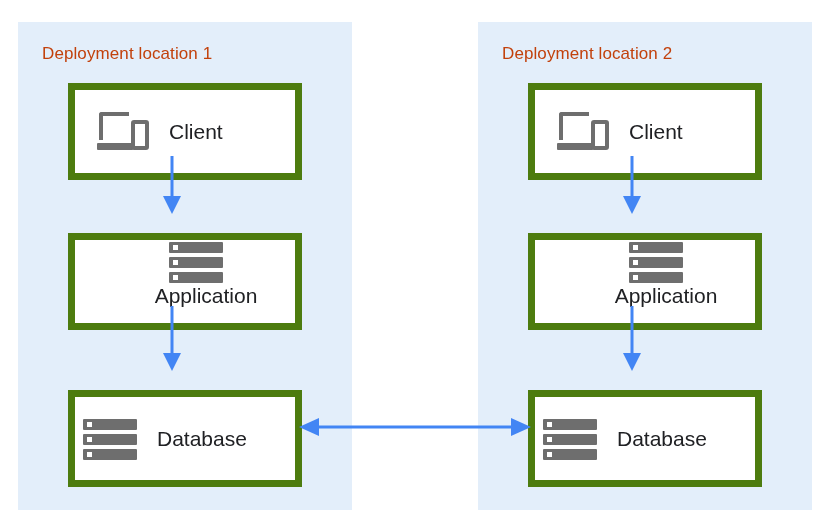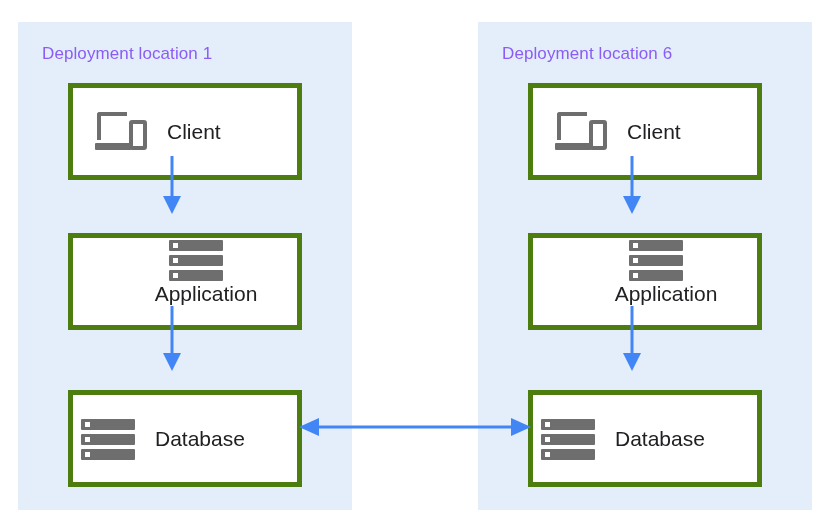--- a/index.html
+++ b/index.html
@@ -31,33 +31,33 @@
   }
   #zone-1 { left: 18px; }
   #zone-2 { left: 478px; }
 
   .zone-title {
     position: absolute;
     top: 22px;
     left: 24px;
     font-size: 17px;
     line-height: 20px;
-    color: #8b5cf6;
+    color: #c2410c;
     white-space: nowrap;
     letter-spacing: 0.1px;
   }
 
   
   .node {
     position: absolute;
     left: 50px;
     width: 234px;
     height: 97px;
     background: #ffffff;
-    border: 5px solid #4d7c0f;
+    border: 7px solid #4d7c0f;
     box-sizing: border-box;
     display: flex;
     align-items: center;
     padding-left: 22px;
   }
   .node-client { top: 61px; }
   .node-app    { top: 211px; flex-direction: column; }
   .node-db     { top: 368px; padding-left: 8px; }
 
   .node-label {
@@ -172,21 +172,21 @@
       <div class="node-icon icon-server">
         <div class="bar"></div>
           <div class="bar"></div>
           <div class="bar"></div>
       </div>
       <div class="node-label">Database</div>
     </div>
   </div>
 
   <div class="zone" id="zone-2">
-    <div class="zone-title">Deployment location 6</div>
+    <div class="zone-title">Deployment location 2</div>
 
     <div class="node node-client">
       <div class="node-icon icon-client">
         <div class="screen"></div>
         <div class="base"></div>
         <div class="phone"></div>
       </div>
       <div class="node-label">Client</div>
     </div>
 

